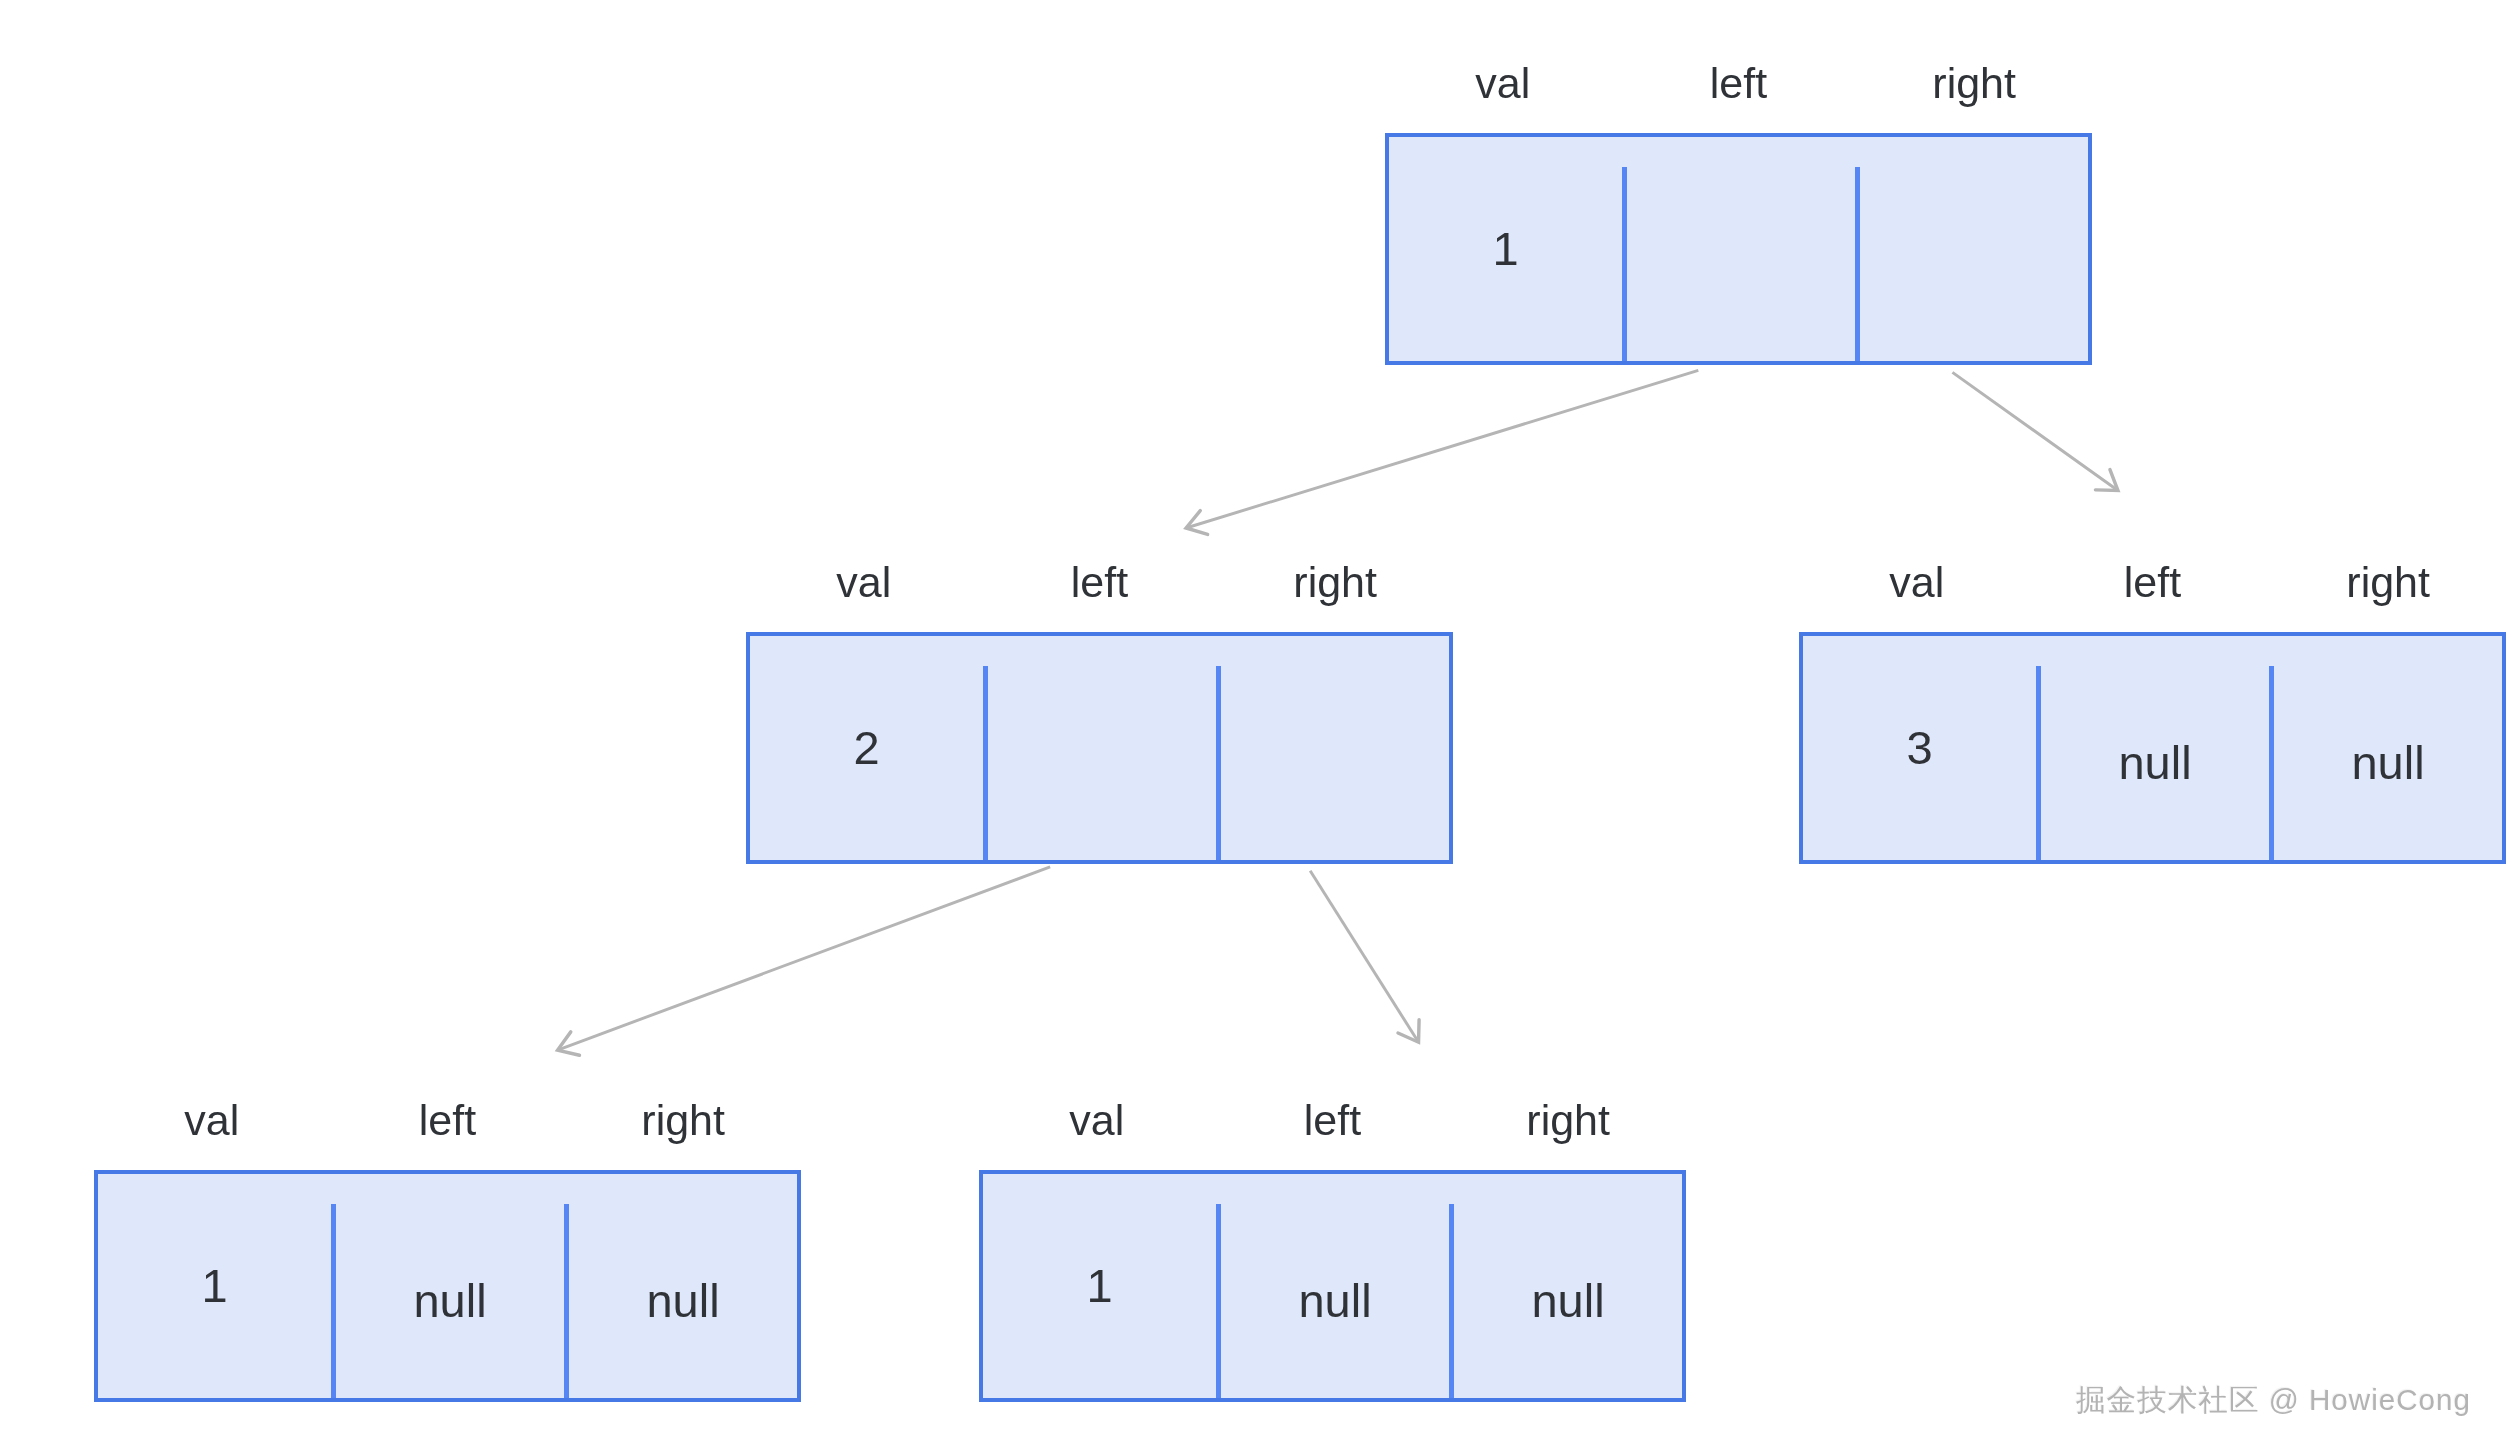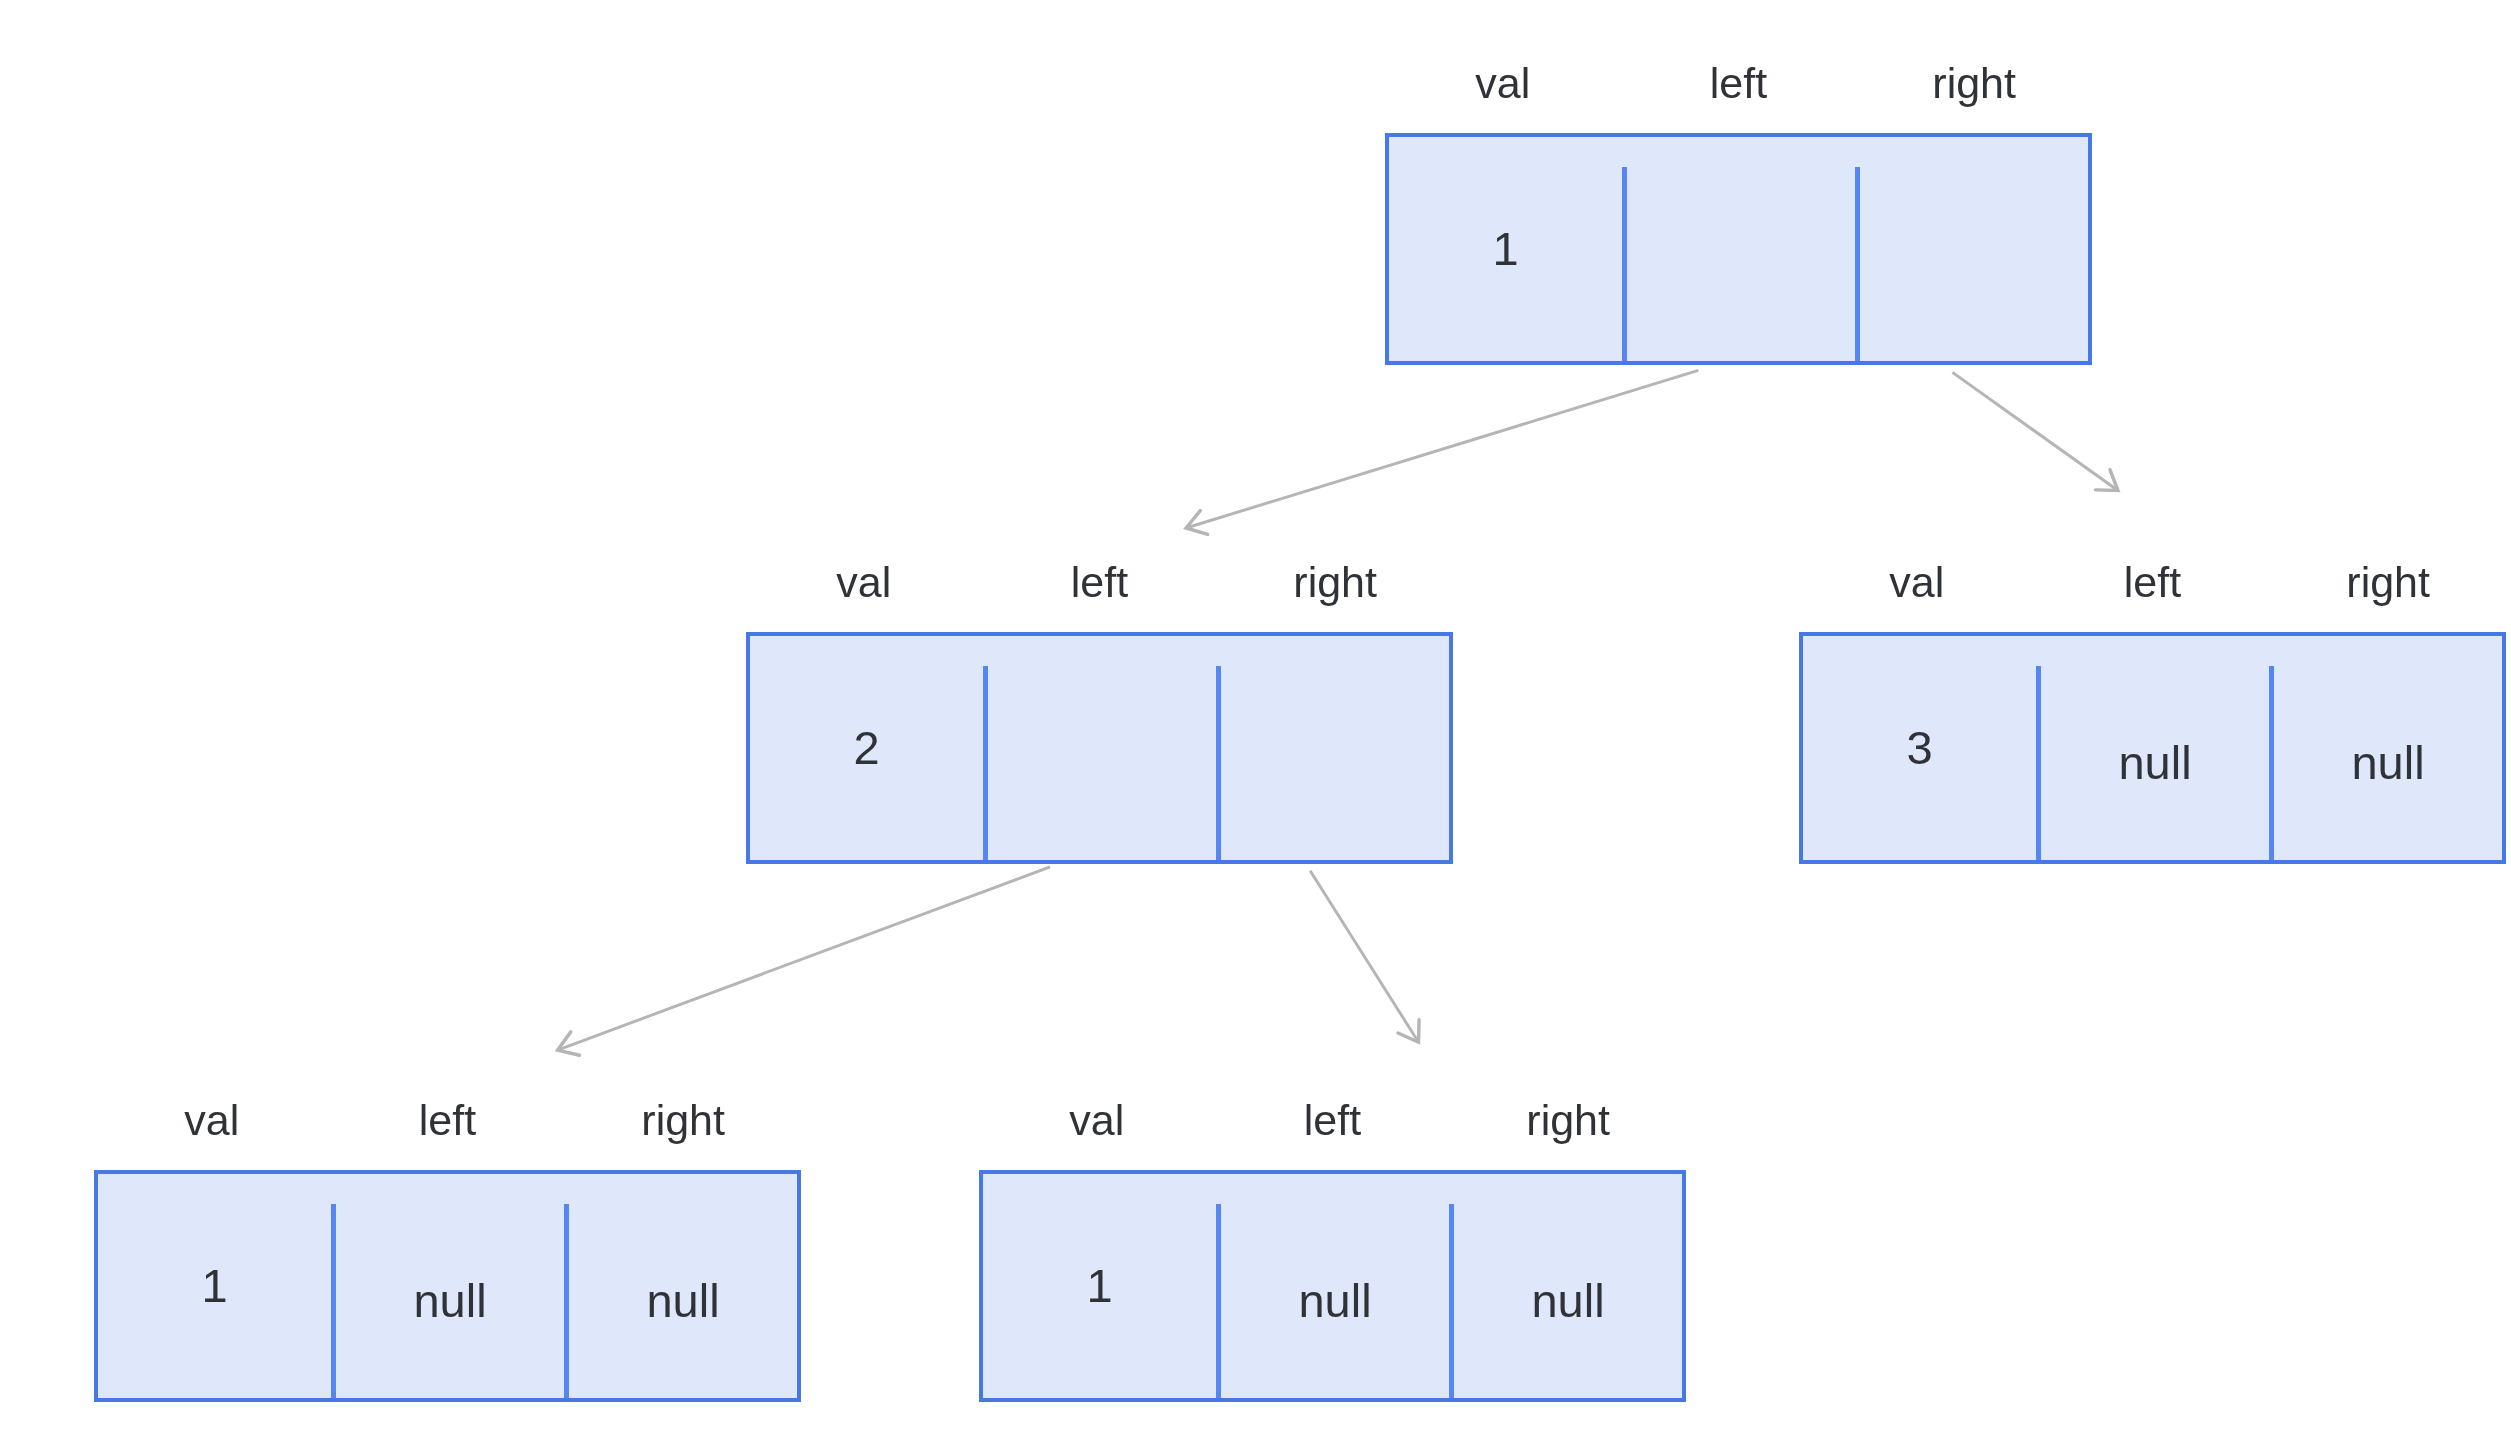--- a/index.html
+++ b/index.html
@@ -135,15 +135,16 @@
       <span>left</span>
       <span>right</span>
     </div>
     <div class="node-box">
       <div class="cell">1</div>
       <div class="cell">null</div>
       <div class="cell">null</div>
     </div>
   </div>
 
+  <div class="watermark">掘金技术社区 @ HowieCong</div>
 
 </div>
 
 
 </body></html>

